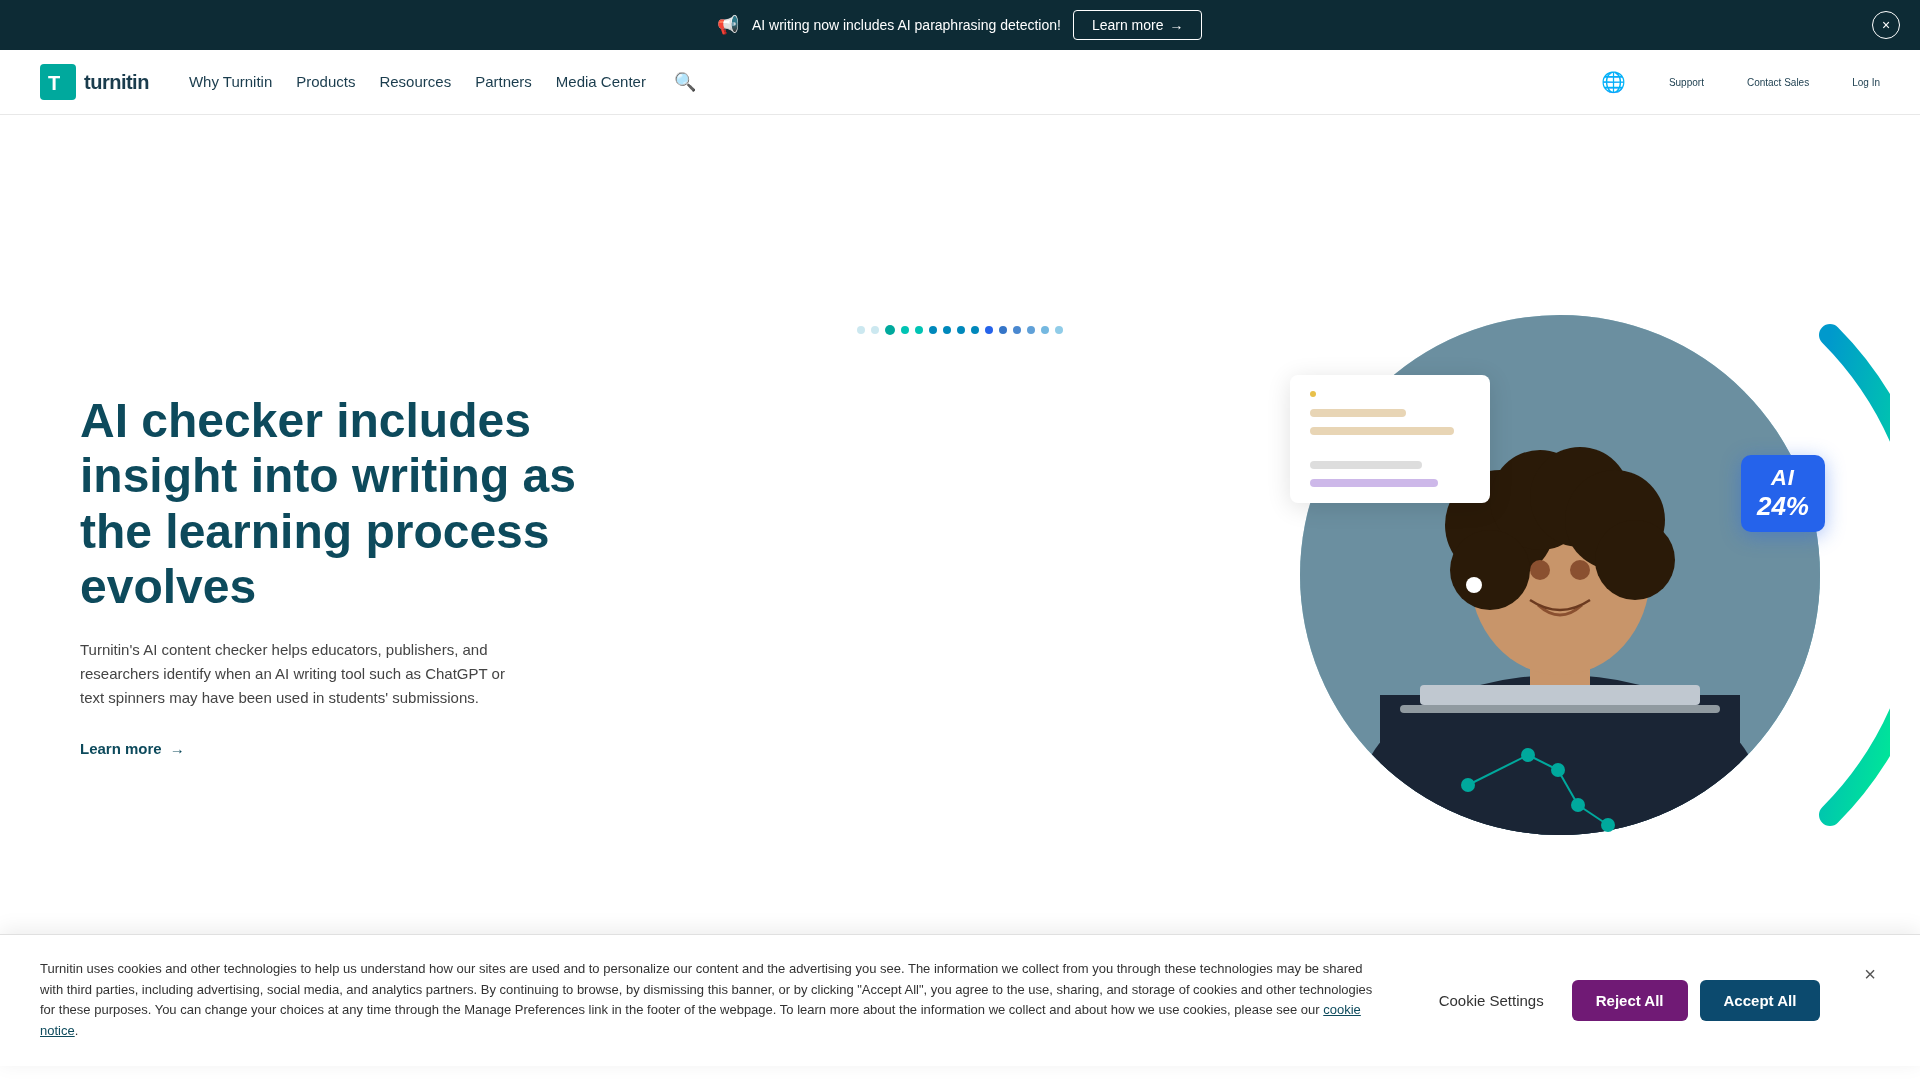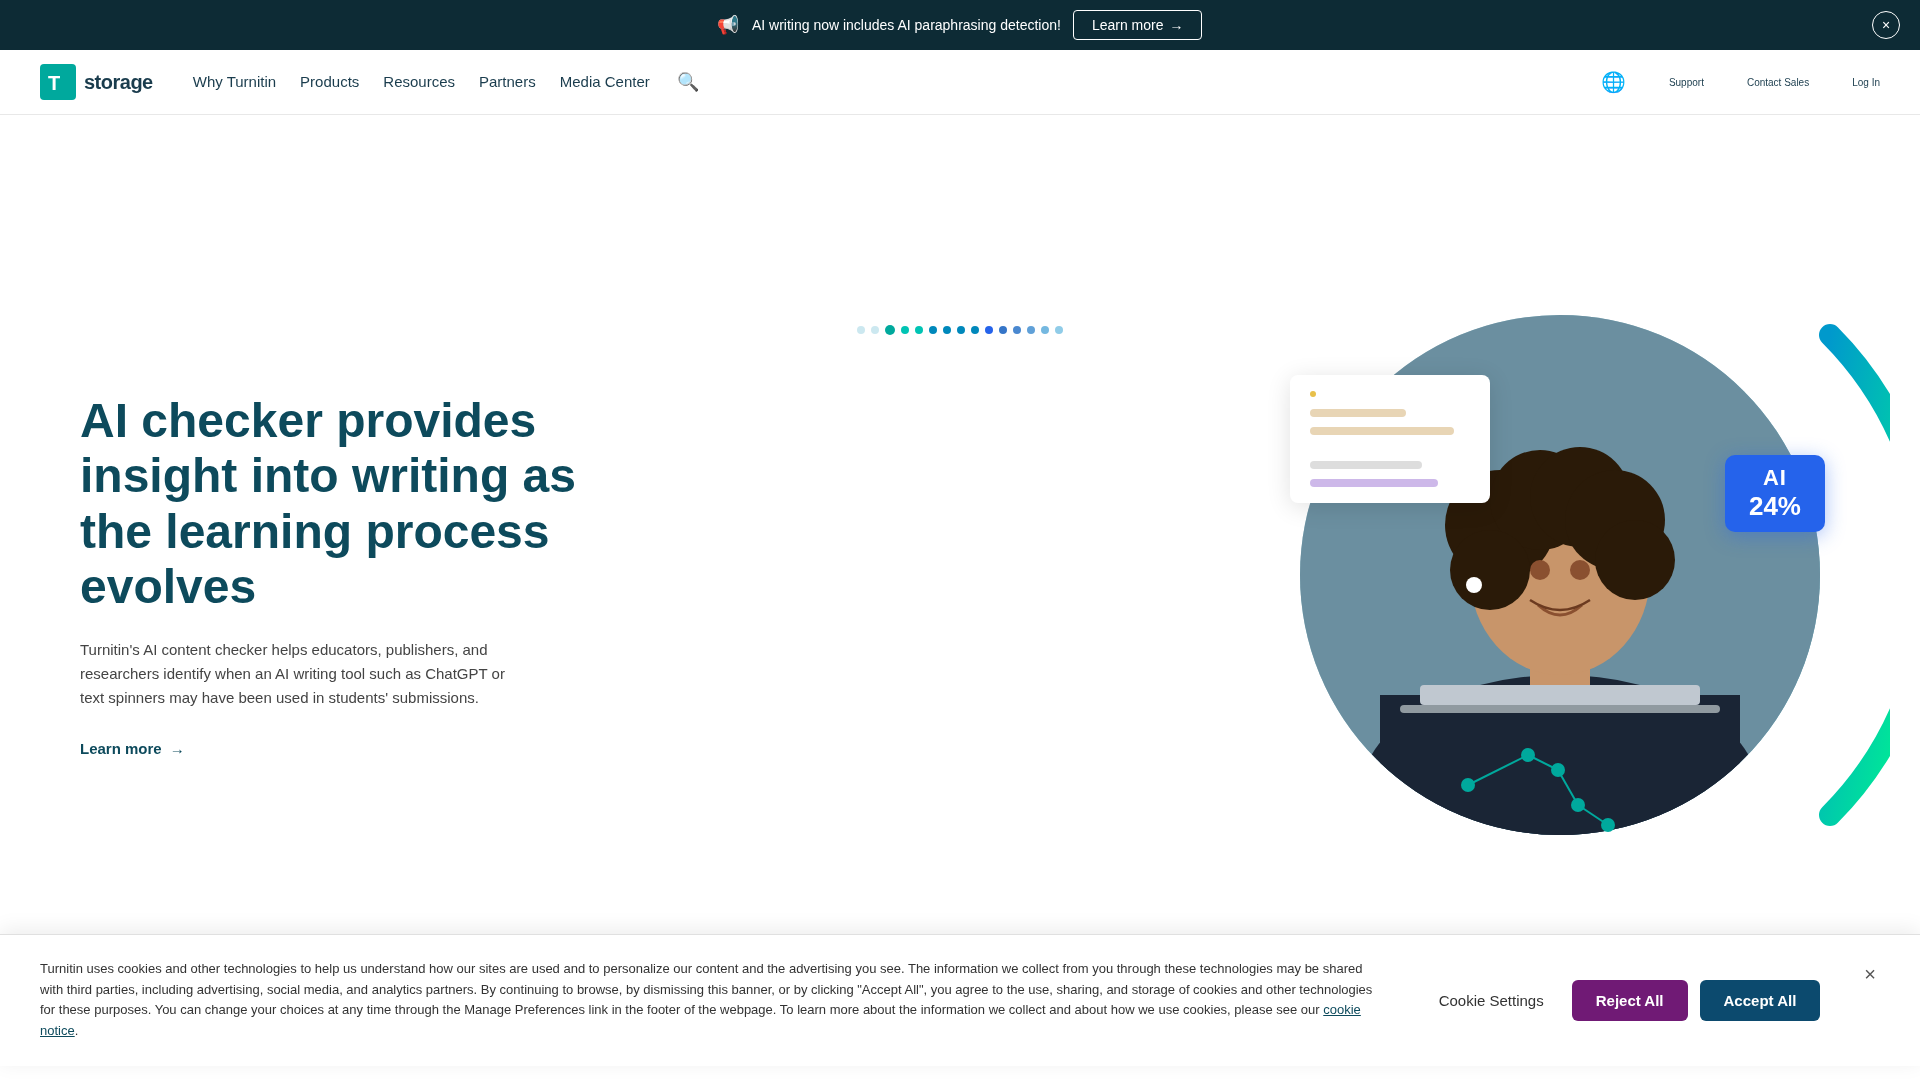--- a/index.html
+++ b/index.html
@@ -196,25 +196,26 @@
 
     
     .ai-badge {
       position: absolute;
       right: 95px;
       top: 50%;
       transform: translateY(-120px);
       background: #2563eb;
       color: #fff;
       border-radius: 10px;
-      padding: 10px 24px;
+      padding: 10px 16px;
       text-align: center;
       z-index: 10;
       min-width: 80px;
       box-shadow: 0 4px 20px rgba(37,99,235,0.4);
+      font-style: italic;
     }
     .ai-badge-label {
       font-size: 22px;
       font-weight: 800;
       letter-spacing: 1px;
     }
     .ai-badge-percent {
       font-size: 26px;
       font-weight: 700;
     }
@@ -353,21 +354,21 @@
     <span>×</span>
   </button>
 </div>
 
 <nav class="navbar">
   <a class="logo-wrap" href="#">
     <svg class="logo-icon" viewBox="0 0 36 36">
       <rect width="36" height="36" rx="4" fill="#00a99d"></rect>
       <text x="8" y="26" font-size="20" font-weight="900" fill="white" font-family="sans-serif">T</text>
     </svg>
-    <span class="logo-text">storage</span>
+    <span class="logo-text">turnitin</span>
   </a>
   <ul class="nav-links">
     <li><a href="#">Why Turnitin</a></li>
     <li><a href="#">Products</a></li>
     <li><a href="#">Resources</a></li>
     <li><a href="#">Partners</a></li>
     <li><a href="#">Media Center</a></li>
     <li>
       <button class="nav-search">
         <span>🔍</span>
@@ -398,21 +399,21 @@
     <div class="slider-dot blue"></div>
     <div class="slider-dot" style="background:#2563eb;"></div>
     <div class="slider-dot" style="background:#3575c8;"></div>
     <div class="slider-dot" style="background:#4a88d0;"></div>
     <div class="slider-dot" style="background:#60a0d8;"></div>
     <div class="slider-dot" style="background:#75b8e0;"></div>
     <div class="slider-dot" style="background:#90cce8;"></div>
   </div>
 
   <div class="hero-content">
-    <h1 class="hero-title">AI checker provides insight into writing as the learning process evolves</h1>
+    <h1 class="hero-title">AI checker includes insight into writing as the learning process evolves</h1>
     <p class="hero-description">Turnitin's AI content checker helps educators, publishers, and researchers identify when an AI writing tool such as ChatGPT or text spinners may have been used in students' submissions.</p>
     <a href="#" class="hero-learn-link">
       <span>Learn more</span>
       <span>→</span>
     </a>
   </div>
 
   <div class="hero-visual">
 
     <svg class="arc-svg" width="640" height="640" viewBox="0 0 640 640">

